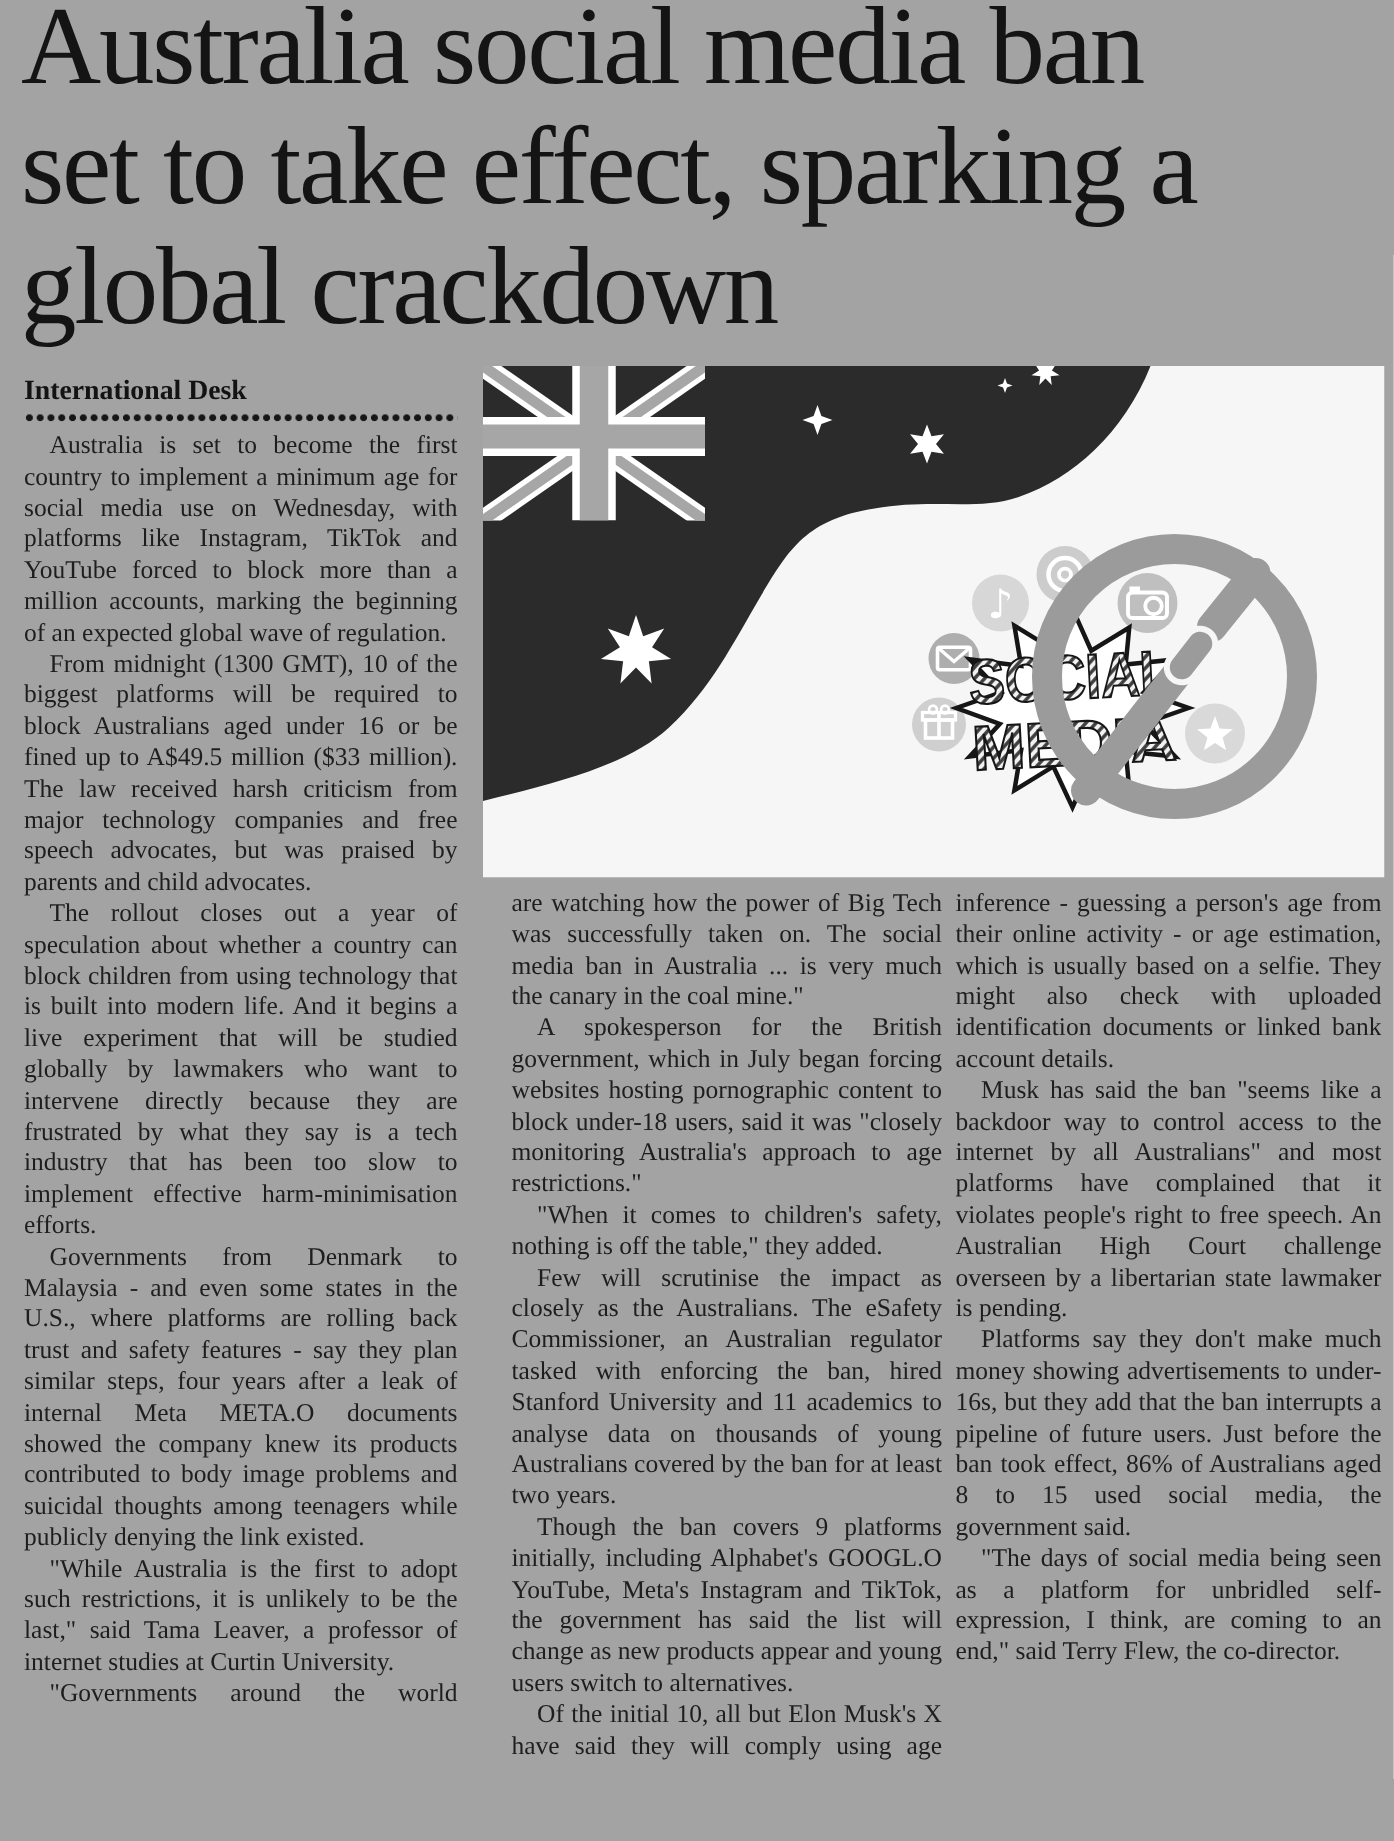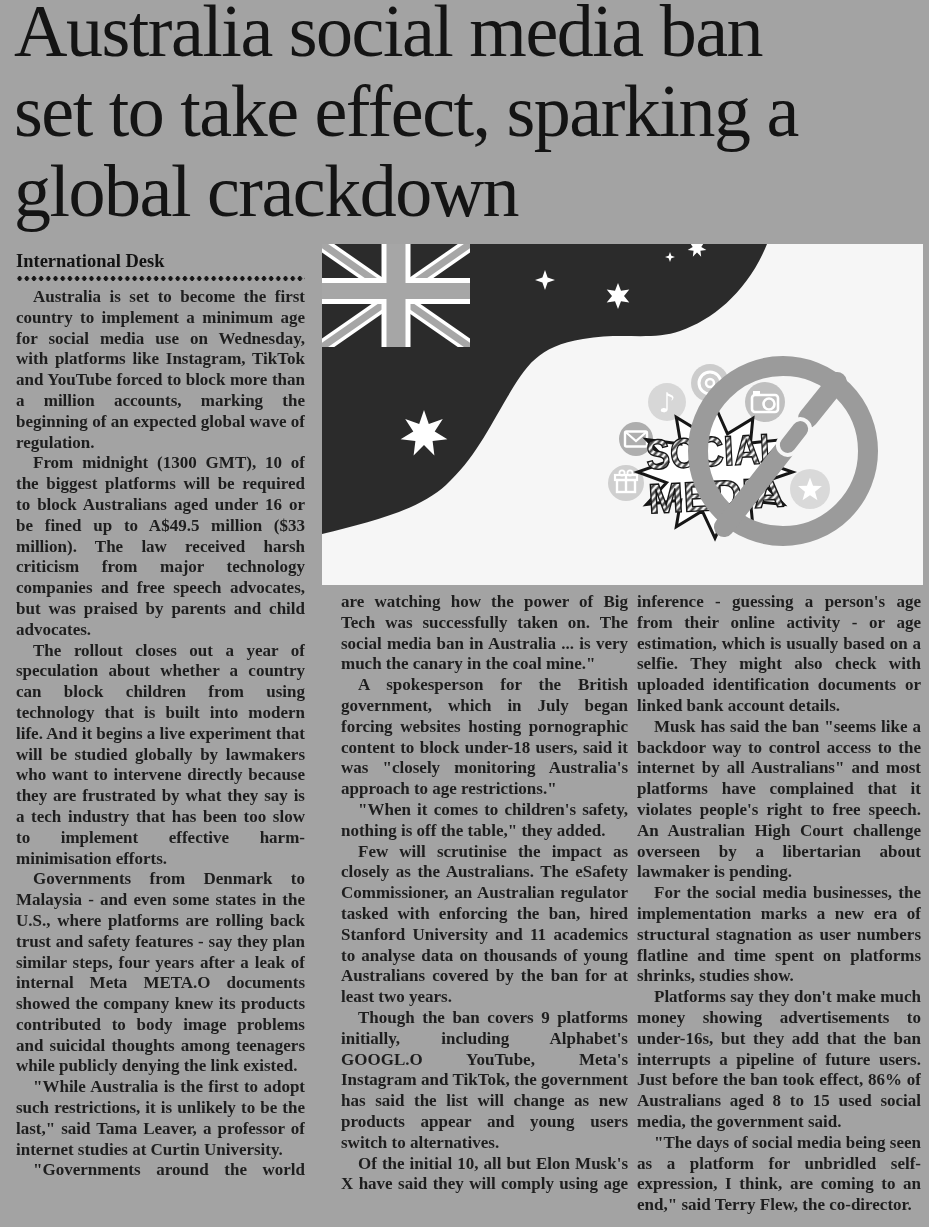--- a/index.html
+++ b/index.html
@@ -11,21 +11,21 @@
   .headline .hl-line{white-space:nowrap;}
   .col{position:absolute;font-size:17px;line-height:20.8px;text-align:justify;
        -webkit-hyphens:auto;hyphens:auto;}
   .col1{left:16px;top:250px;width:289px;height:975px;overflow:hidden;}
   .col2{left:341px;top:592px;width:287px;height:635px;overflow:hidden;}
   .col3{left:637px;top:592px;width:284px;height:635px;overflow:hidden;}
   .byline{font-weight:bold;font-size:18.5px;line-height:23px;color:#131313;}
   .dotted-rule{height:7px;margin:2px 0 5px 0;
       background-image:radial-gradient(circle 2.3px at center,#161616 2.1px,transparent 2.5px);
       background-size:7.2px 7px;background-repeat:repeat-x;background-position:0 50%;}
-  p.para{margin:0;font-weight:bold;}
+  p.para{margin:0;}
   p.indent{text-indent:17px;}
   p.cont{text-align-last:justify;}
   .hero{position:absolute;left:322px;top:244px;width:601px;height:341px;margin:0;}
 </style>
 </head>
 <body>
 
 <div class="page">
 
   <h1 class="headline">
@@ -150,20 +150,19 @@
         <p class="para indent">"When it comes to children's safety, nothing is off the table," they added.</p>
         <p class="para indent">Few will scrutinise the impact as closely as the Australians. The eSafety Commissioner, an Australian regulator tasked with enforcing the ban, hired Stanford University and 11 academics to analyse data on thousands of young Australians covered by the ban for at least two years.</p>
         <p class="para indent">Though the ban covers 9 platforms initially, including Alphabet's GOOGL.O YouTube, Meta's Instagram and TikTok, the government has said the list will change as new products appear and young users switch to alternatives.</p>
         <p class="para indent cont">Of the initial 10, all but Elon Musk's X have said they will comply using age</p>
       </div>
   </div>
 
   <div class="col col3">
     <div>
         <p class="para">inference - guessing a person's age from their online activity - or age estimation, which is usually based on a selfie. They might also check with uploaded identification documents or linked bank account details.</p>
-        <p class="para indent">Musk has said the ban "seems like a backdoor way to control access to the internet by all Australians" and most platforms have complained that it violates people's right to free speech. An Australian High Court challenge overseen by a libertarian about lawmaker is pending.</p>
-        <p class="para indent">For the social media businesses, the implementation marks a new era of structural stagnation as user numbers flatline and time spent on platforms shrinks, studies show.</p>
+        <p class="para indent">Musk has said the ban "seems like a backdoor way to control access to the internet by all Australians" and most platforms have complained that it violates people's right to free speech. An Australian High Court challenge overseen by a libertarian state lawmaker is pending.</p>
         <p class="para indent">Platforms say they don't make much money showing advertisements to under-16s, but they add that the ban interrupts a pipeline of future users. Just before the ban took effect, 86% of Australians aged 8 to 15 used social media, the government said.</p>
         <p class="para indent">"The days of social media being seen as a platform for unbridled self-expression, I think, are coming to an end," said Terry Flew, the co-director.</p>
       </div>
   </div>
 
 </div>
 
 </body></html>

